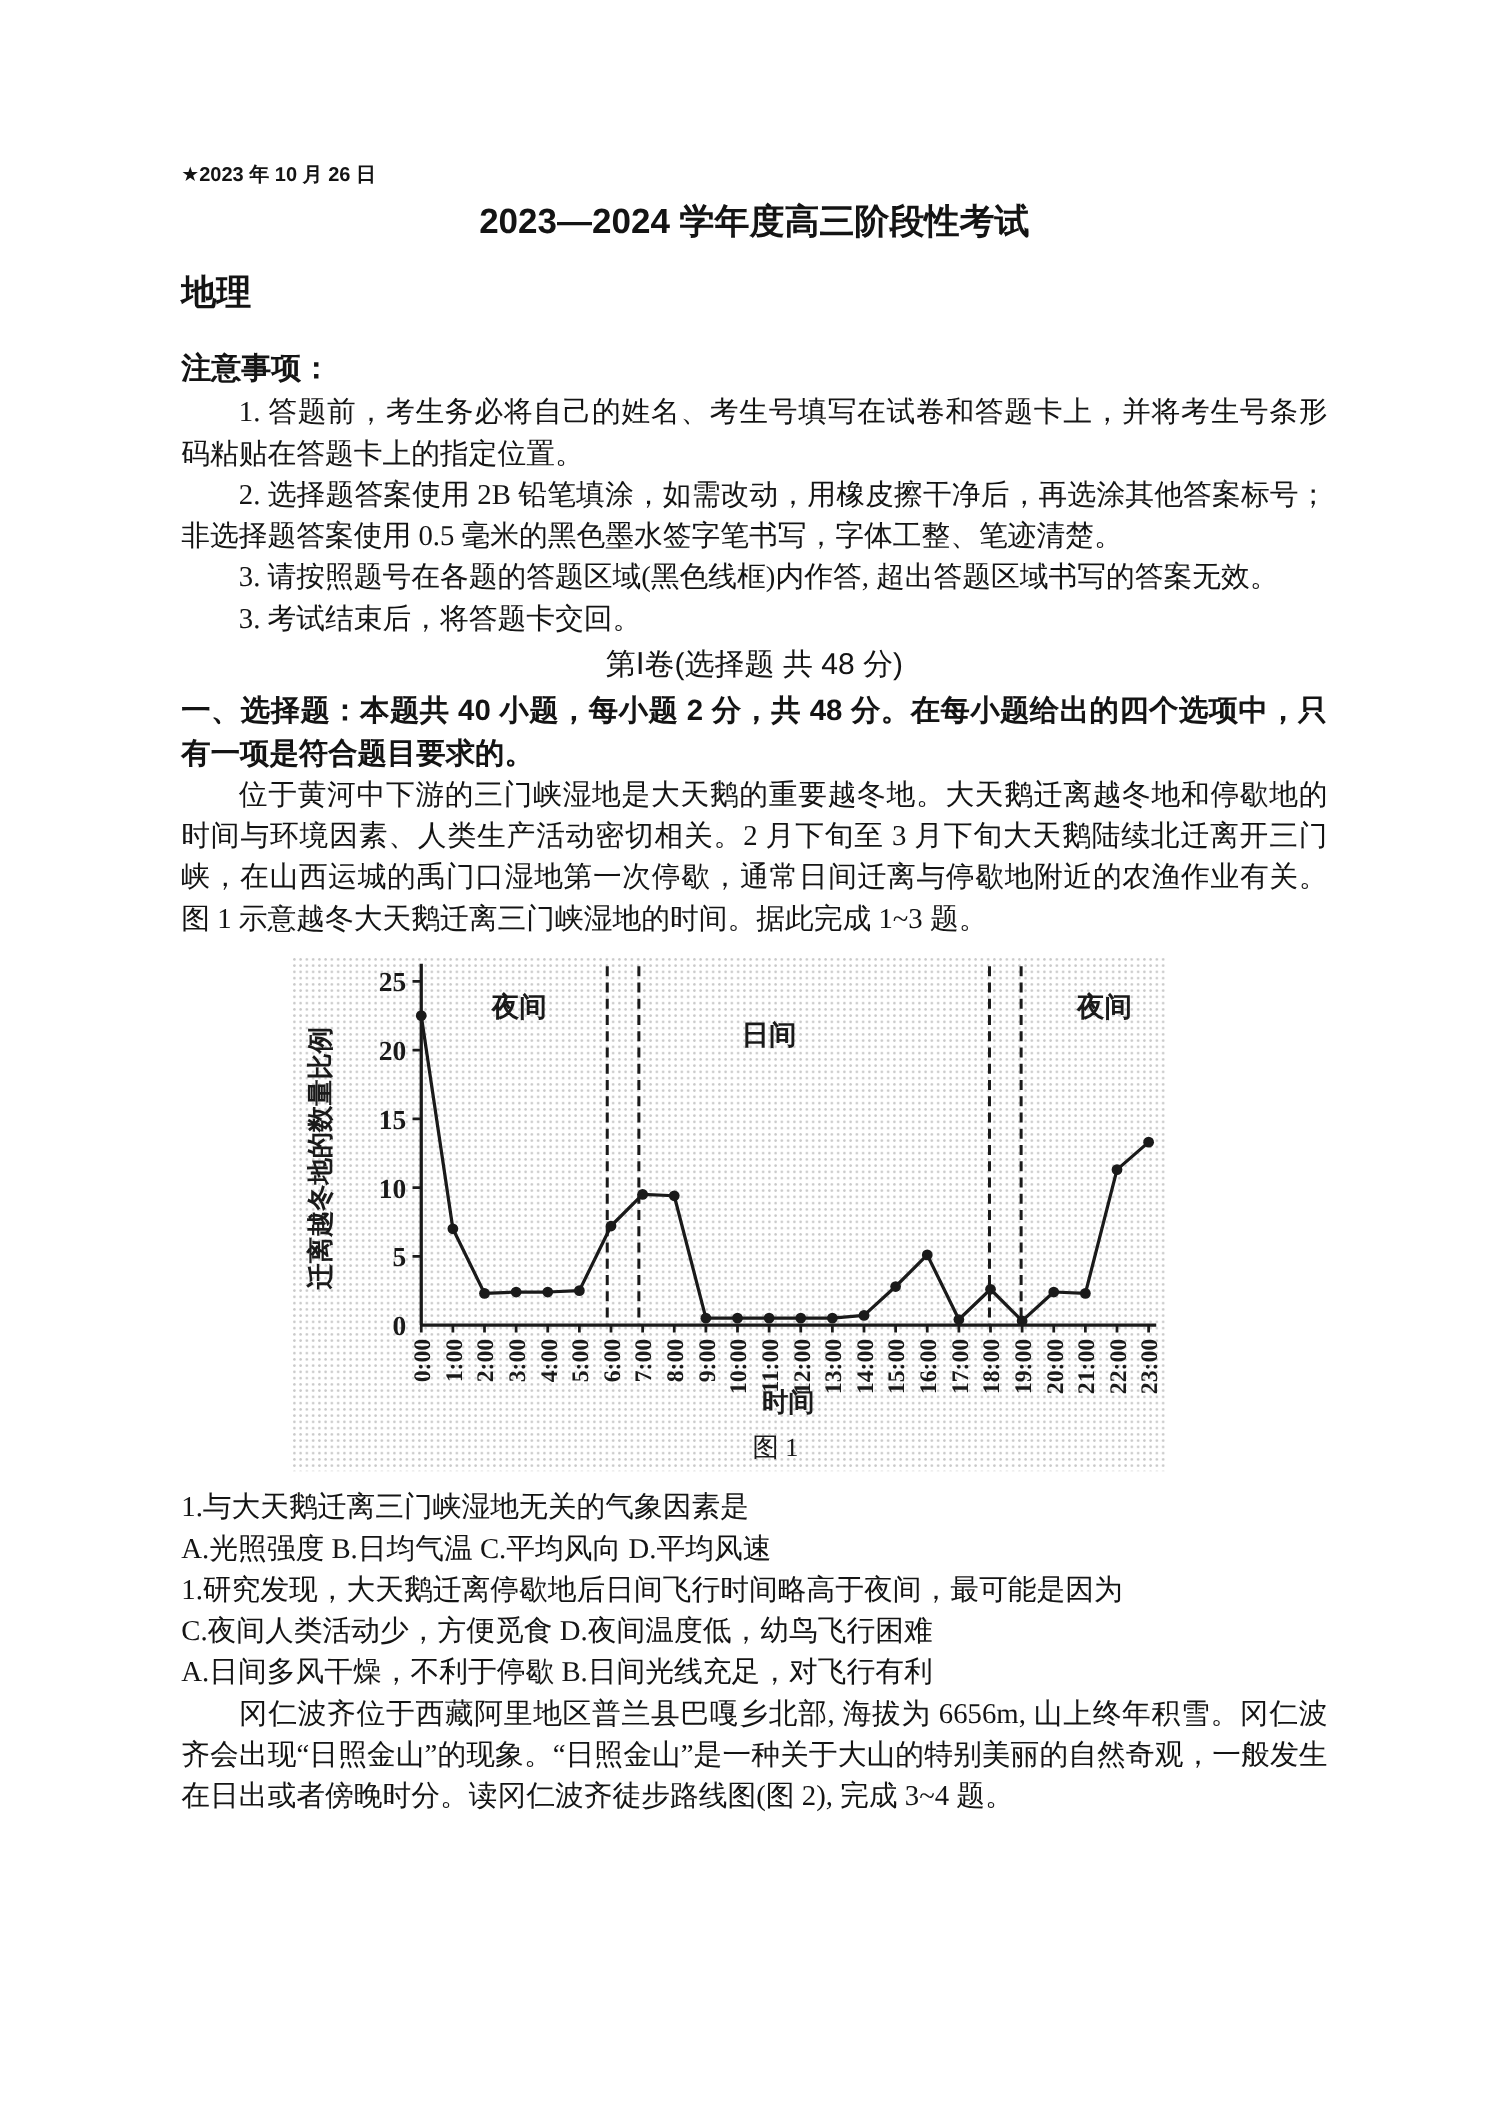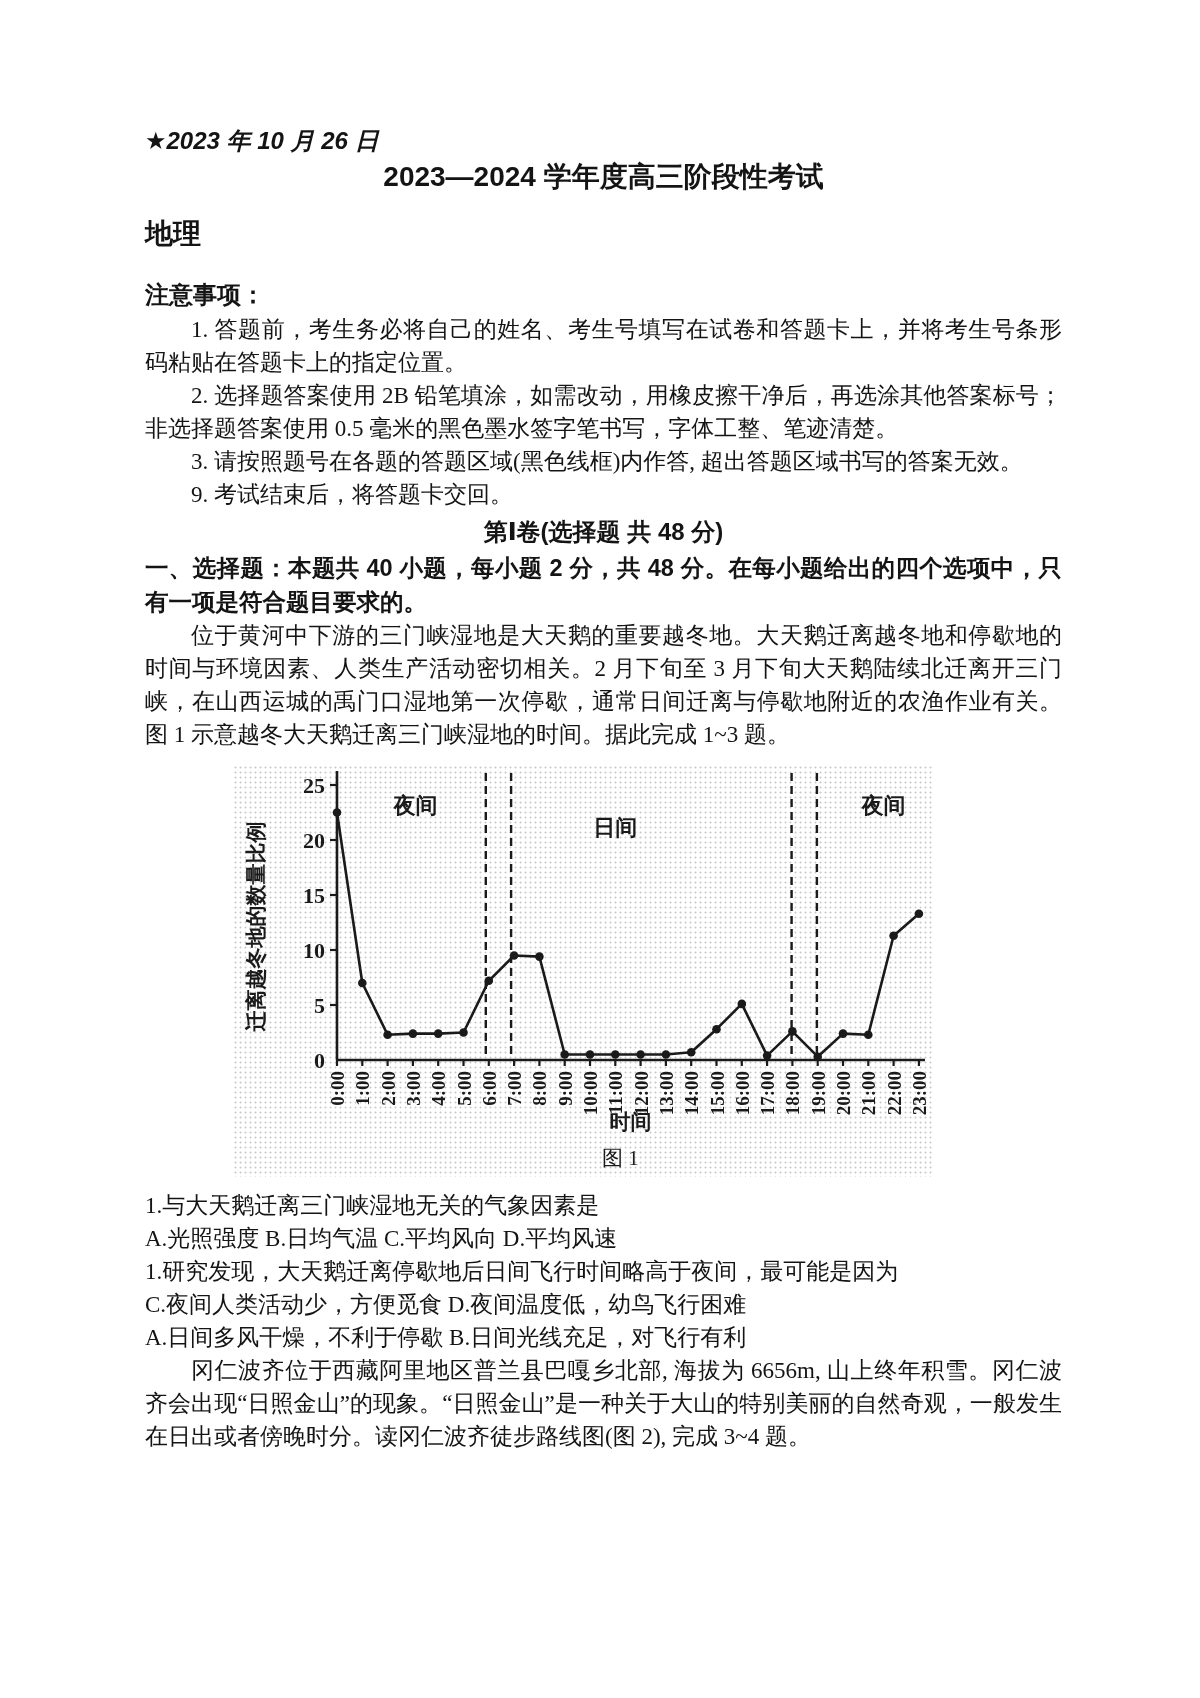--- a/index.html
+++ b/index.html
@@ -1,30 +1,30 @@
 <!DOCTYPE html>
 <html lang="zh"><head>
 <meta charset="utf-8">
 <style>
   html,body{margin:0;padding:0;background:#ffffff;}
   body{width:1200px;height:1698px;position:relative;color:#141414;
        font-family:"Liberation Serif","DejaVu Serif",serif;}
   .page{padding:126px 138px 0 145px;font-size:23px;line-height:33px;}
   .star-line{font-family:"Liberation Sans","DejaVu Sans",sans-serif;
-             font-weight:bold;font-size:24px;line-height:30px;font-style:italic;}
+             font-weight:bold;font-size:16px;line-height:30px;}
   .title{margin:1px 0 0 0;text-align:center;font-size:28px;line-height:40px;
          font-family:"Liberation Sans","DejaVu Sans",sans-serif;font-weight:bold;}
   .subject{margin:16px 0 0 0;font-size:28px;line-height:42px;
            font-family:"Liberation Sans","DejaVu Sans",sans-serif;font-weight:bold;}
   .notice-head{margin-top:22px;font-family:"Liberation Sans","DejaVu Sans",sans-serif;
                font-weight:bold;font-size:24px;line-height:36px;}
   p{margin:0;}
   .note{text-indent:2em;text-align:justify;}
   .section-title{text-align:center;font-family:"Liberation Sans","DejaVu Sans",sans-serif;
-                 font-weight:bold;font-size:24px;line-height:38px;margin-top:2px;}
+                 font-weight:normal;font-size:24px;line-height:38px;margin-top:2px;}
   .intro{font-family:"Liberation Sans","DejaVu Sans",sans-serif;font-weight:bold;
          font-size:23.5px;line-height:34px;text-align:justify;}
   .passage{text-indent:2em;text-align:justify;}
   .qline{text-align:justify;}
   figure{margin:14px 0 12px 88px;padding:0;width:700px;height:412px;position:relative;
          background-image:radial-gradient(circle,#c9c9c9 0.9px,rgba(0,0,0,0) 1.1px);
          background-size:5px 5px;}
   figure svg{display:block;}
 </style>
 </head>
@@ -36,21 +36,21 @@
 
   <div class="title">2023—2024 学年度高三阶段性考试</div>
 
   <div class="subject">地理</div>
 
   <div class="notice-head">注意事项：</div>
 
   <p class="note">1. 答题前，考生务必将自己的姓名、考生号填写在试卷和答题卡上，并将考生号条形码粘贴在答题卡上的指定位置。</p>
   <p class="note">2. 选择题答案使用 2B 铅笔填涂，如需改动，用橡皮擦干净后，再选涂其他答案标号；非选择题答案使用 0.5 毫米的黑色墨水签字笔书写，字体工整、笔迹清楚。</p>
   <p class="note">3. 请按照题号在各题的答题区域(黑色线框)内作答, 超出答题区域书写的答案无效。</p>
-  <p class="note">9. 考试结束后，将答题卡交回。</p>
+  <p class="note">3. 考试结束后，将答题卡交回。</p>
 
   <div class="section-title">第Ⅰ卷(选择题 共 48 分)</div>
 
   <p class="intro">一、选择题：本题共 40 小题，每小题 2 分，共 48 分。在每小题给出的四个选项中，只有一项是符合题目要求的。</p>
 
   <p class="passage">位于黄河中下游的三门峡湿地是大天鹅的重要越冬地。大天鹅迁离越冬地和停歇地的时间与环境因素、人类生产活动密切相关。2 月下旬至 3 月下旬大天鹅陆续北迁离开三门峡，在山西运城的禹门口湿地第一次停歇，通常日间迁离与停歇地附近的农渔作业有关。图 1 示意越冬大天鹅迁离三门峡湿地的时间。据此完成 1~3 题。</p>
 
   <figure>
     <div id="chart">
         <svg width="700" height="412" viewBox="0 0 700 412" xmlns="http://www.w3.org/2000/svg">

